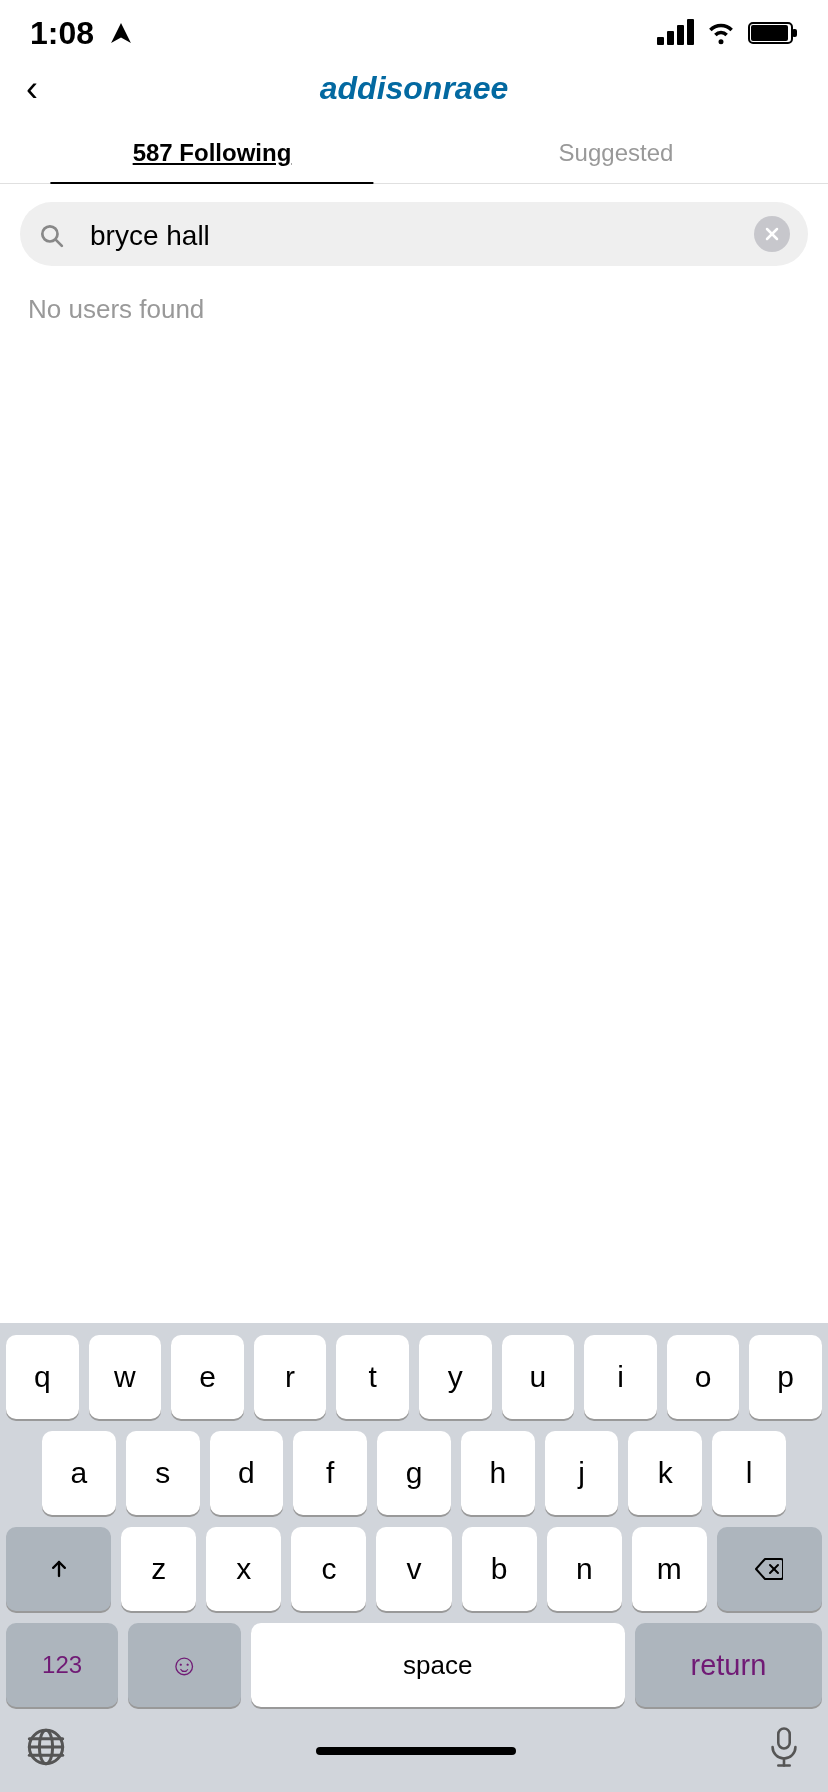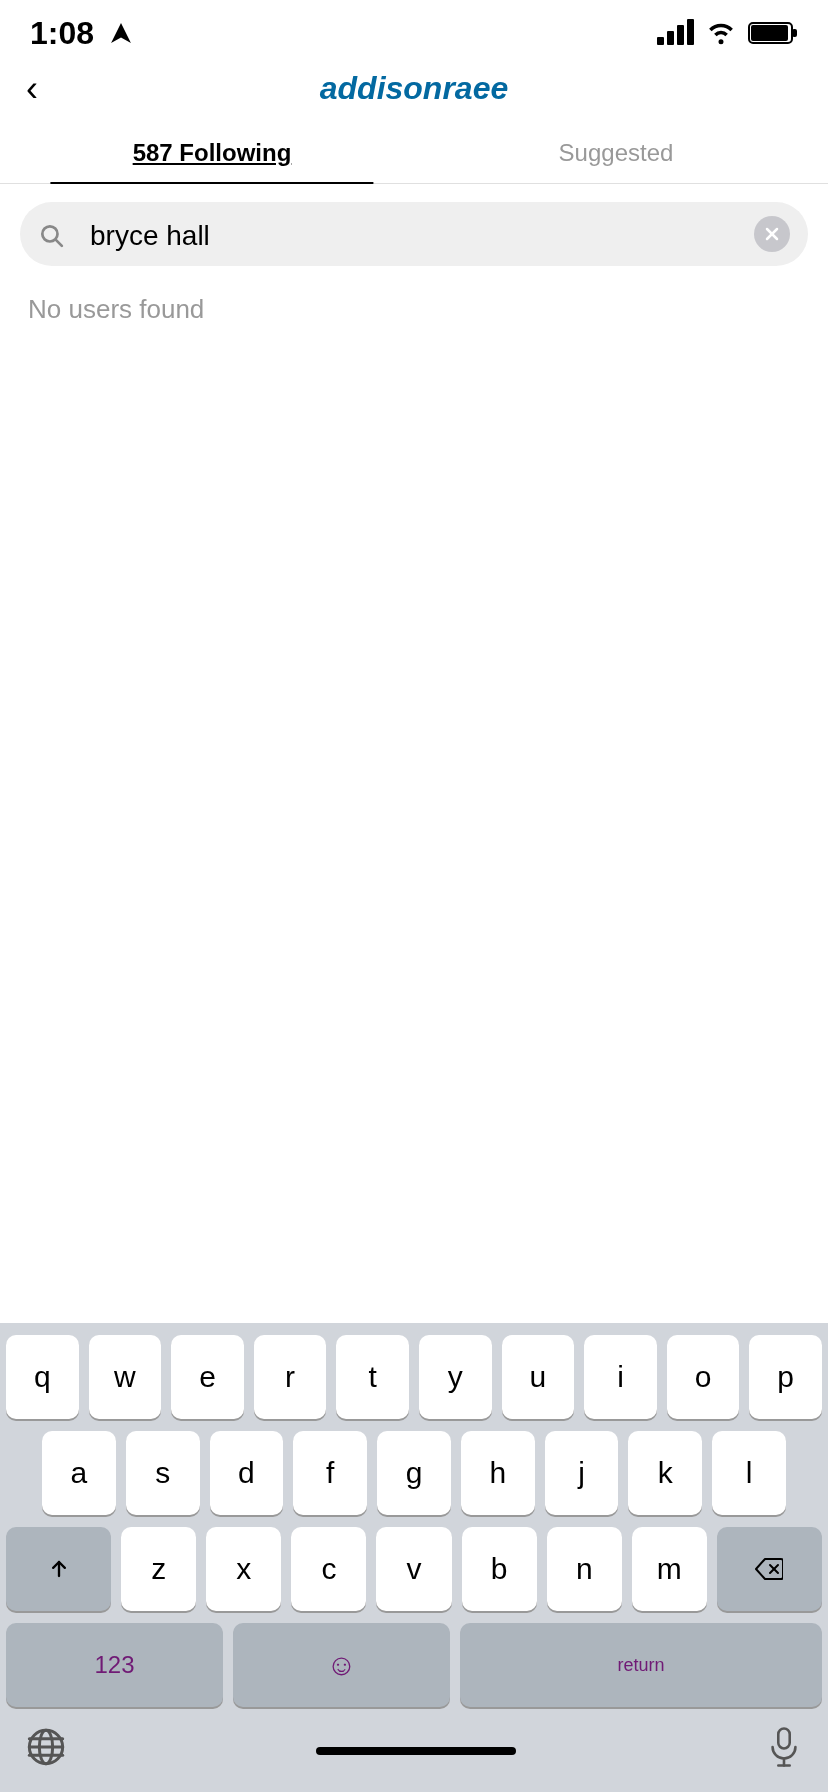--- a/index.html
+++ b/index.html
@@ -192,21 +192,21 @@
     }
 
     .key.space-key {
       background: #ffffff;
       flex: 4;
       font-size: 26px;
     }
 
     .key.return-key {
       background: #adb5bd;
-      font-size: 18px;
+      font-size: 29px;
       flex: 2;
     }
 
     .key.numeric-key {
       background: #adb5bd;
       font-size: 24px;
       flex: 1.2;
     }
 
     .key.emoji-key {
@@ -382,20 +382,21 @@
         <path d="M10 1 H26 A2 2 0 0 1 28 3 V19 A2 2 0 0 1 26 21 H10 L1 11 Z"></path>
         <line x1="15" y1="7" x2="23" y2="15"></line>
         <line x1="23" y1="7" x2="15" y2="15"></line>
       </svg>
     </div>
   </div>
 
   <div class="keyboard-row">
     <div class="key numeric-key special">123</div>
     <div class="key emoji-key special">☺</div>
+    <div class="key space-key">space</div>
     <div class="key return-key special">return</div>
   </div>
 
   <div class="keyboard-bottom-row">
     <div class="keyboard-globe">
       <svg width="40" height="40" viewBox="0 0 24 24" fill="none" stroke="#555" stroke-width="1.8" stroke-linecap="round">
         <circle cx="12" cy="12" r="10"></circle>
         <ellipse cx="12" cy="12" rx="4" ry="10"></ellipse>
         <line x1="2" y1="12" x2="22" y2="12"></line>
         <line x1="2" y1="7" x2="22" y2="7"></line>

